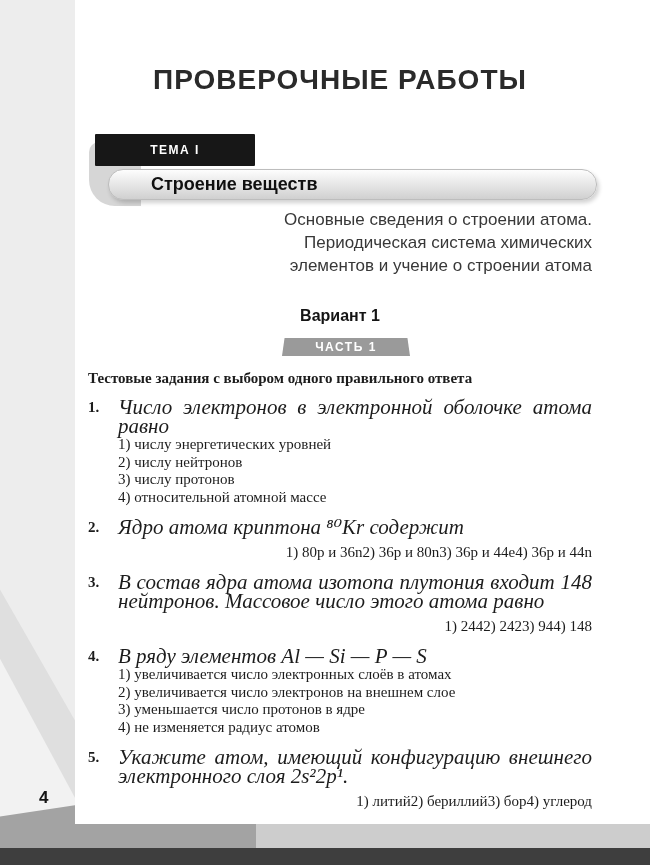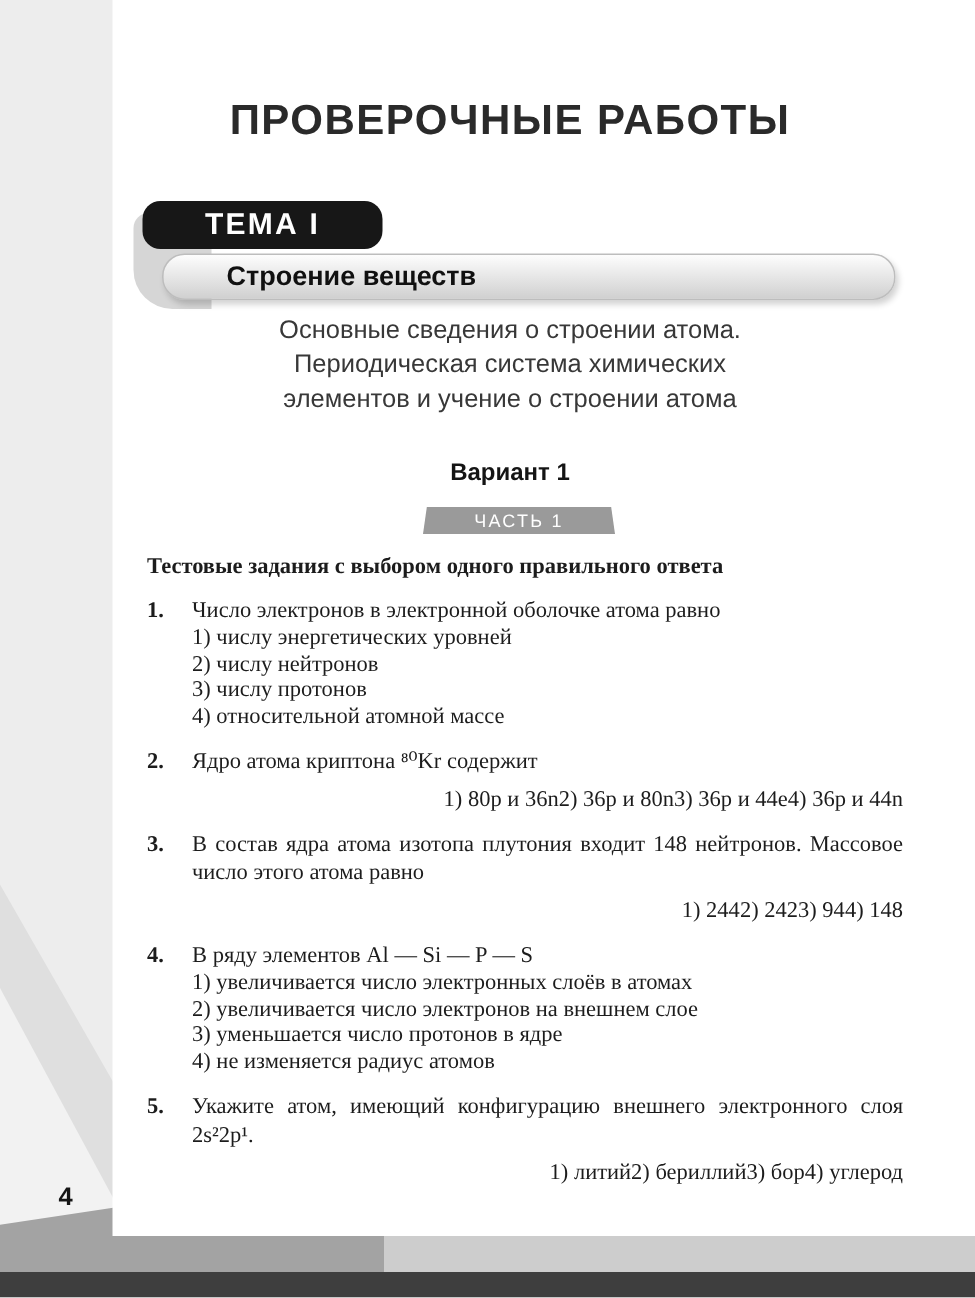--- a/index.html
+++ b/index.html
@@ -29,51 +29,51 @@
   .white-page { position:absolute; left:75px; top:0; width:575px; height:824px;
     background:#ffffff; z-index:3; }
 
   .page-title { position:absolute; top:64px; left:13px; width:504px;
     text-align:center; font-family:"Liberation Sans",sans-serif;
     font-weight:bold; font-size:28px; letter-spacing:1px; color:#2a2a2a; }
 
   .swoosh { position:absolute; top:142px; left:14px; width:52px; height:64px;
     background:#d6d6d6; border-radius:10px 0 0 26px; z-index:1; }
   .theme-tab { position:absolute; top:134px; left:20px; width:160px; height:32px;
-    background:#171717; color:#ffffff; border-radius:12px; z-index:3;
+    background:#171717; color:#ffffff; border-radius:1px; z-index:3;
     display:flex; align-items:center; justify-content:center;
-    font-family:"Liberation Sans",sans-serif; font-weight:bold; font-size:20px;
+    font-family:"Liberation Sans",sans-serif; font-weight:bold; font-size:12px;
     letter-spacing:1.5px; }
   .section-bar { position:absolute; top:169px; left:33px; width:489px; height:31px;
     border-radius:15px; background:linear-gradient(#fdfdfd,#d0d0d0);
     border:1px solid #bdbdbd; box-shadow:2px 3px 4px rgba(0,0,0,0.18); z-index:2;
     display:flex; align-items:center; padding-left:42px;
     font-family:"Liberation Sans",sans-serif; font-weight:bold; font-size:18px; color:#101010; }
 
   .subtitle { position:absolute; top:208px; left:13px; width:504px;
-    text-align:center; font-family:"Liberation Sans",sans-serif;
+    text-align:right; font-family:"Liberation Sans",sans-serif;
     font-size:17px; line-height:23px; color:#383838; white-space:pre-line; }
 
   .variant { position:absolute; top:307px; left:13px; width:504px;
     text-align:center; font-family:"Liberation Sans",sans-serif;
     font-weight:bold; font-size:16px; color:#141414; }
 
   .part-badge { position:absolute; top:338px; left:207px; width:128px; height:18px;
     background:#9a9a9a; color:#ffffff; clip-path:polygon(2% 0,98% 0,100% 100%,0 100%);
     display:flex; align-items:center; justify-content:center;
-    font-family:"Liberation Sans",sans-serif; font-weight:normal; font-size:12px;
+    font-family:"Liberation Sans",sans-serif; font-weight:bold; font-size:12px;
     letter-spacing:1.5px; }
 
   
-  .content { position:absolute; top:370px; left:23px; width:504px; }
+  .content { position:absolute; top:370px; left:13px; width:504px; }
   .instruction { font-weight:bold; font-size:15px; margin-bottom:11px; }
   .question { display:flex; margin-bottom:12px; }
   .qnum { width:30px; flex-shrink:0; font-weight:bold; font-size:15px; line-height:19px; }
   .qbody { flex:1; min-width:0; }
-  .qtext { font-size:15px; line-height:19px; text-align:justify; }
+  .qtext { font-size:21px; line-height:19px; text-align:justify;font-style:italic; }
   .opt-stack { margin-top:0; }
   .opt-stack > div { font-size:15px; line-height:17.5px; }
   .opt-row { margin-top:6px; display:flex; justify-content:flex-end; }
   .opt-row > span { font-size:15px; line-height:18px; white-space:nowrap; }
 </style>
 </head>
 <body>
 
 <div class="deco-tri1"></div>
 <div class="deco-tri2"></div>

